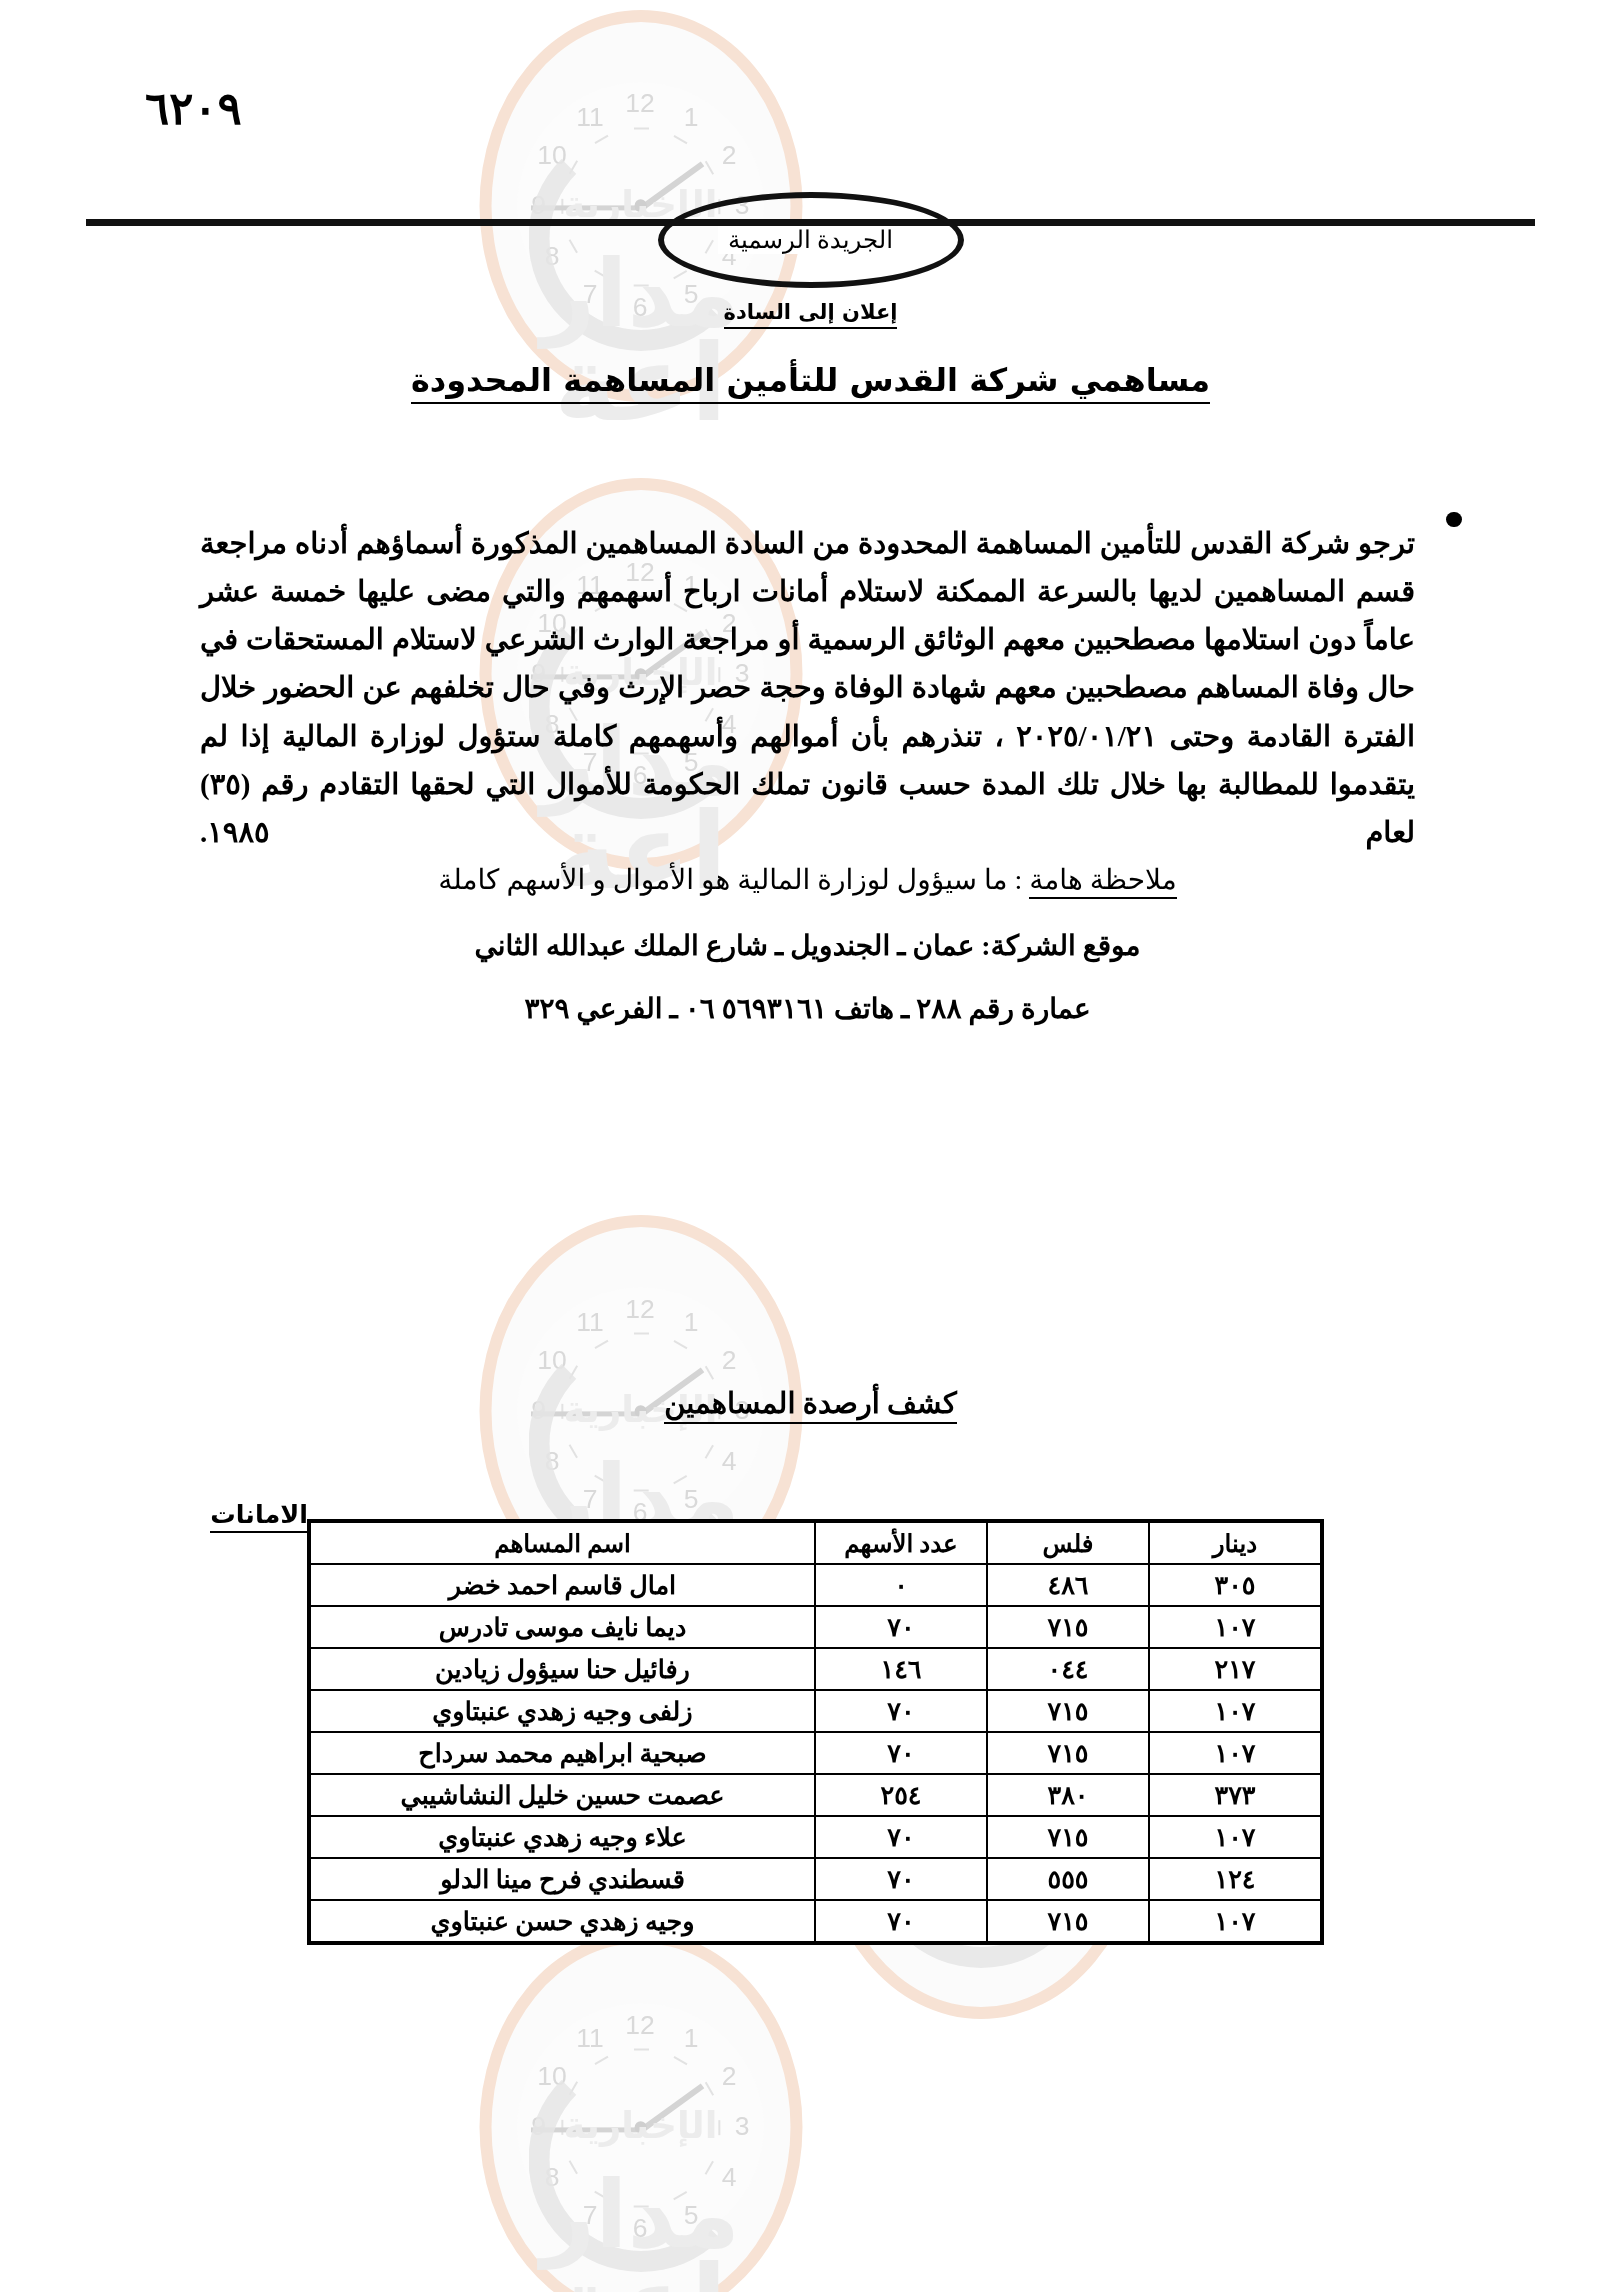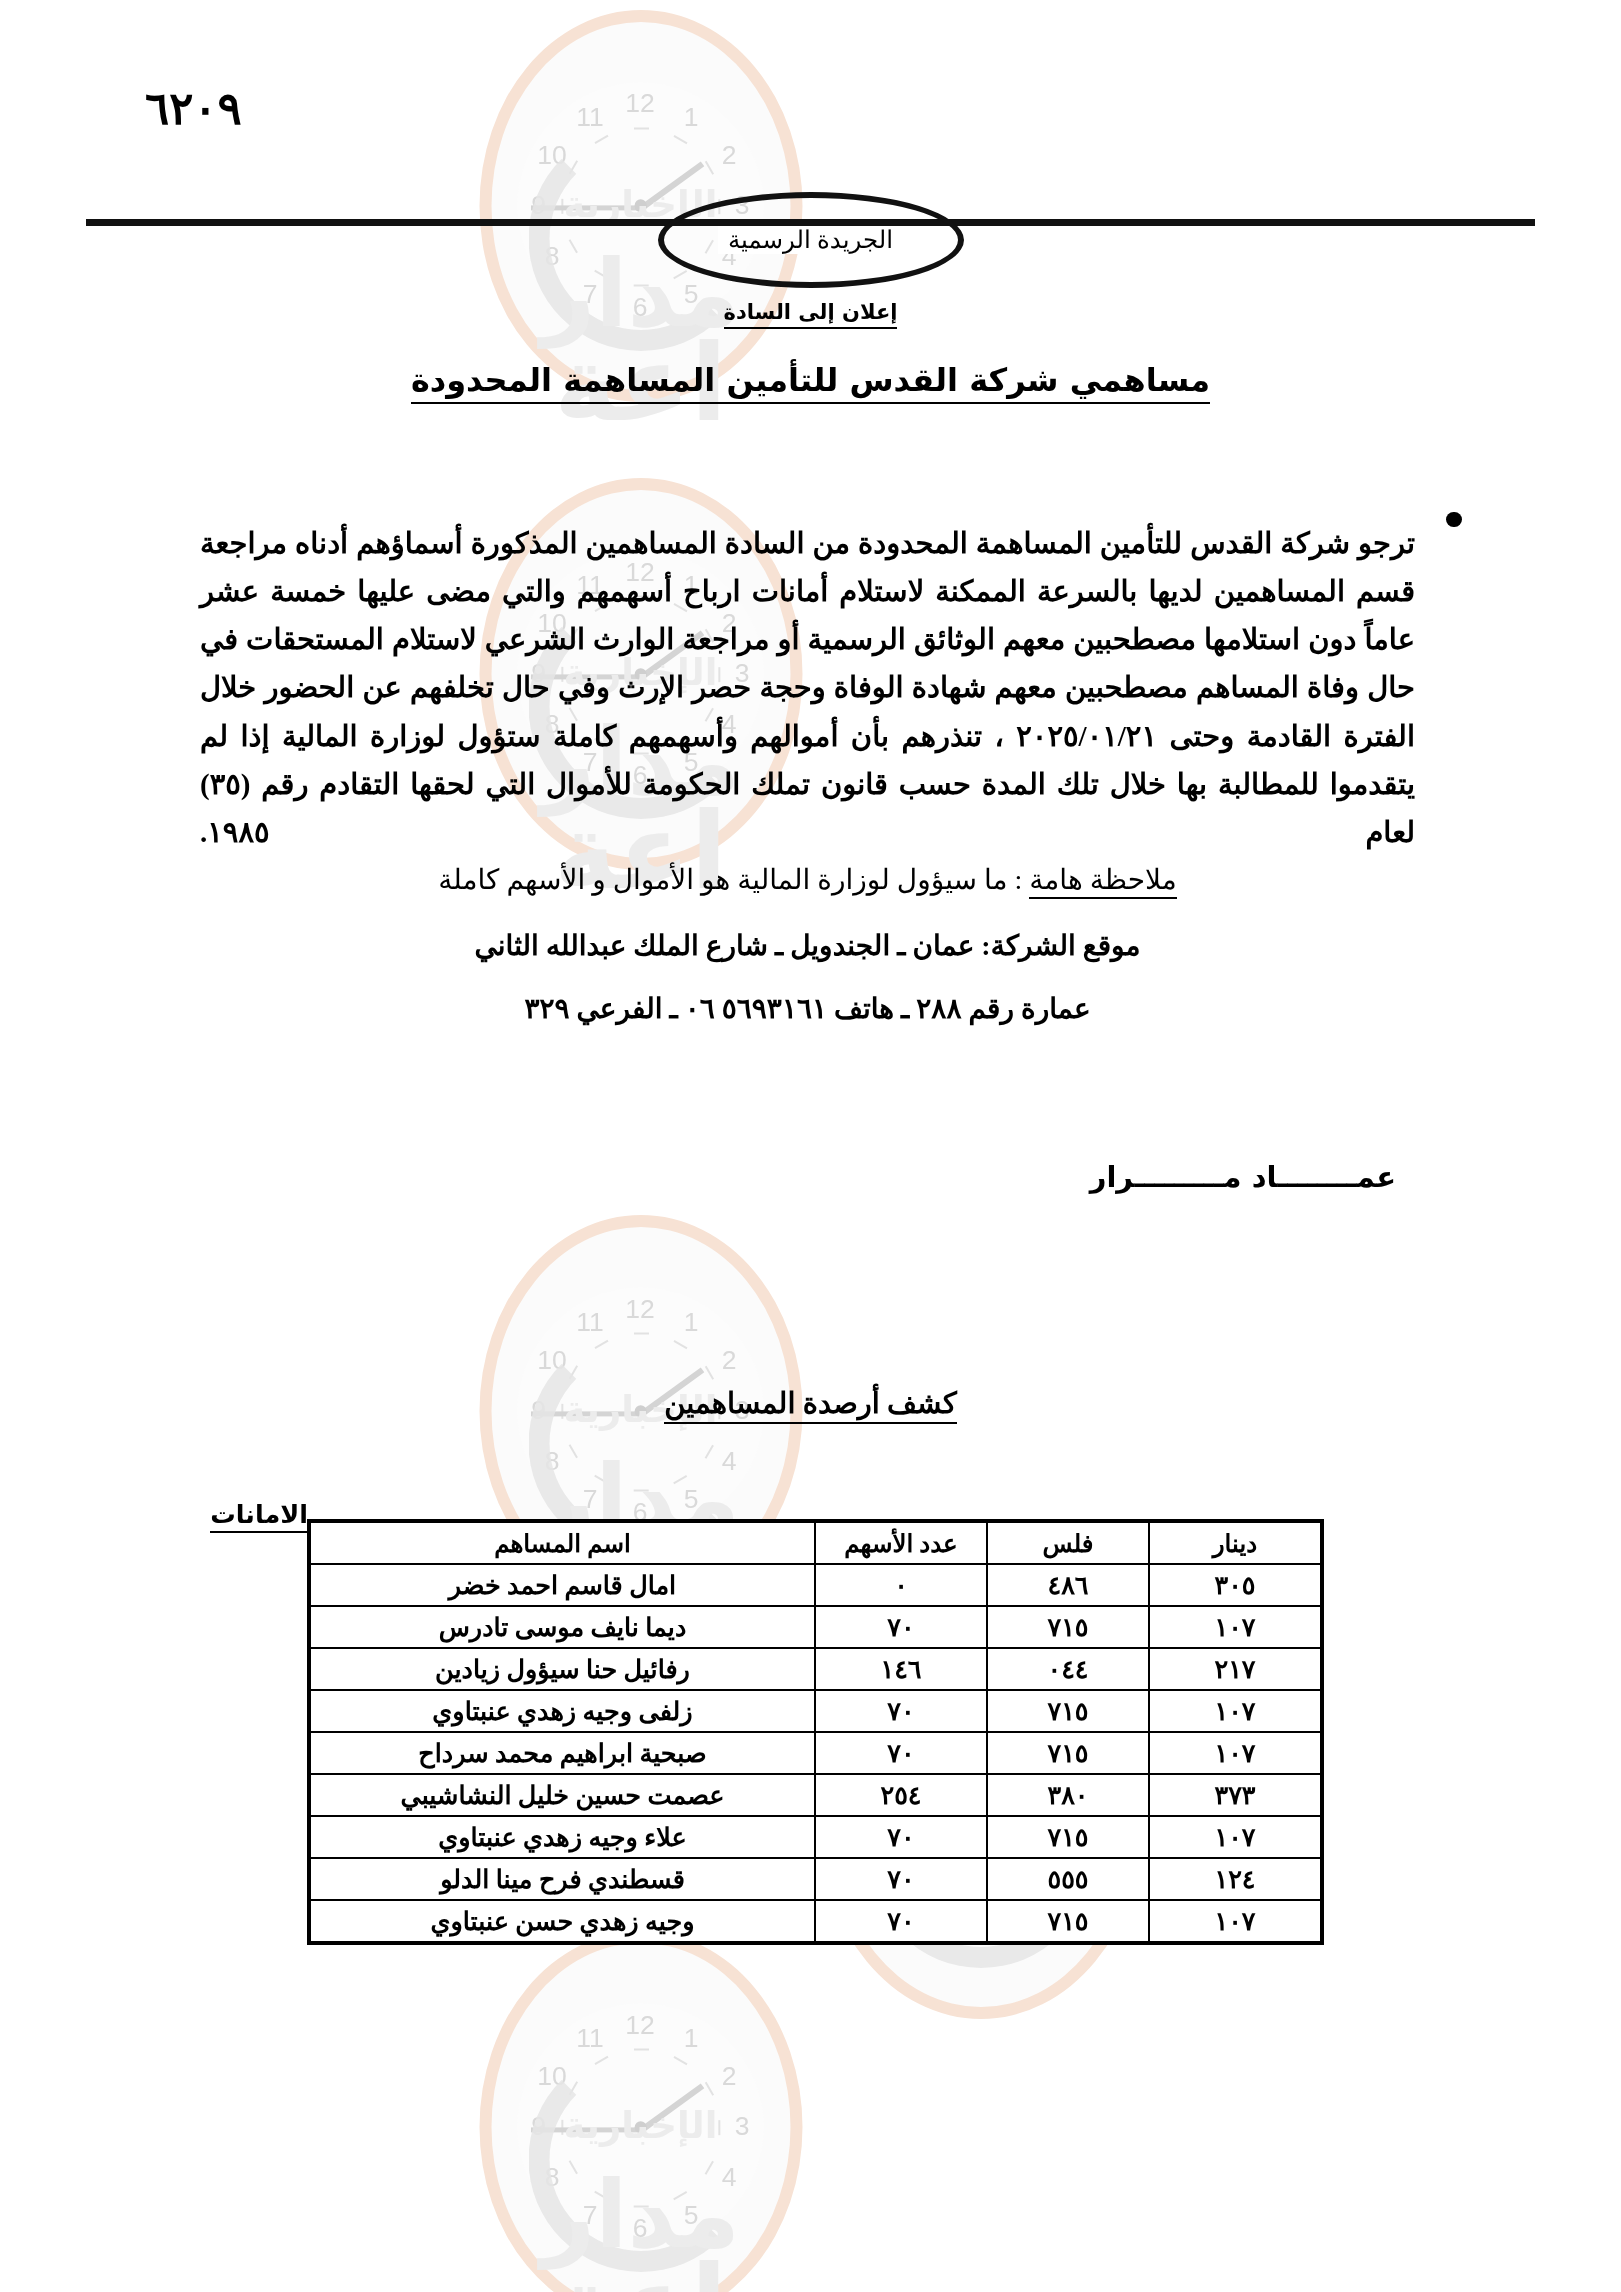--- a/index.html
+++ b/index.html
@@ -528,21 +528,20 @@
     </div>
 
     <div class="note-line">
       <span class="u">ملاحظة هامة</span><span> : ما سيؤول لوزارة المالية هو الأموال و الأسهم كاملة</span>
     </div>
 
     <div class="addr-line addr-1">موقع الشركة: عمان ـ الجندويل ـ شارع الملك عبدالله الثاني</div>
     <div class="addr-line addr-2">عمارة رقم ٢٨٨ ـ هاتف ٥٦٩٣١٦١ ٠٦ ـ الفرعي ٣٢٩</div>
 
     <div class="sign-block">
-      <div>عمــــــــاد مـــــــــرار</div>
     </div>
 
     <div class="table-title">
       <span>كشف أرصدة المساهمين</span>
     </div>
 
     <div class="amanat-label">
       <span>الامانات</span>
     </div>
 

